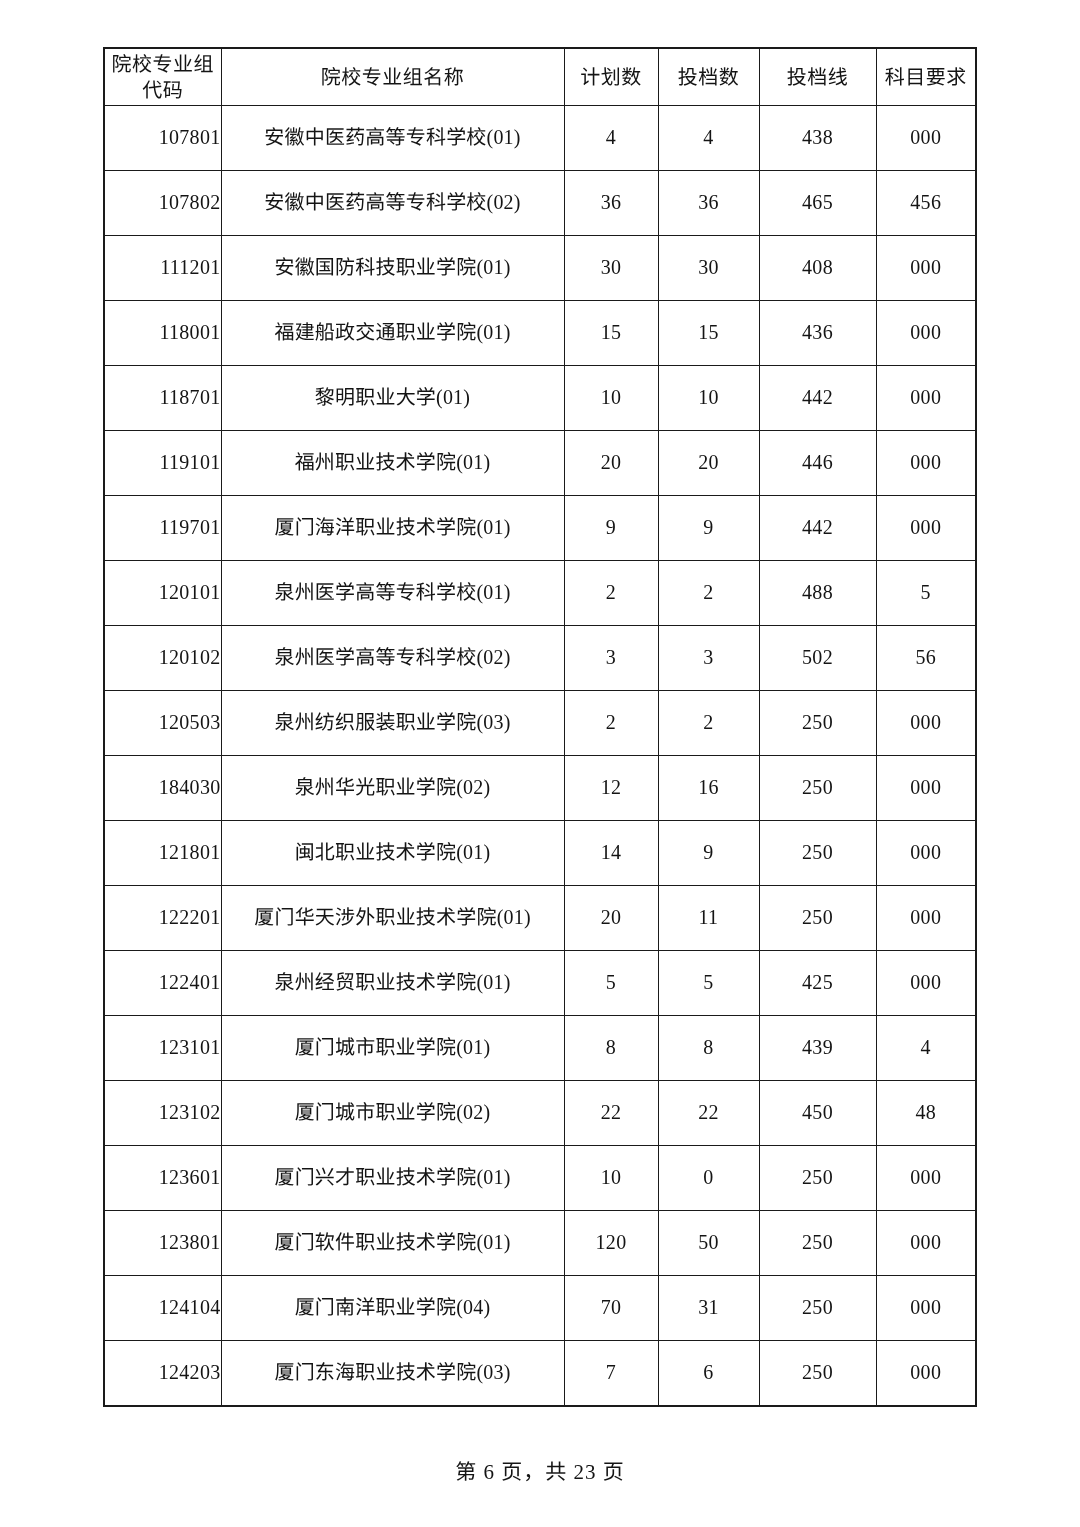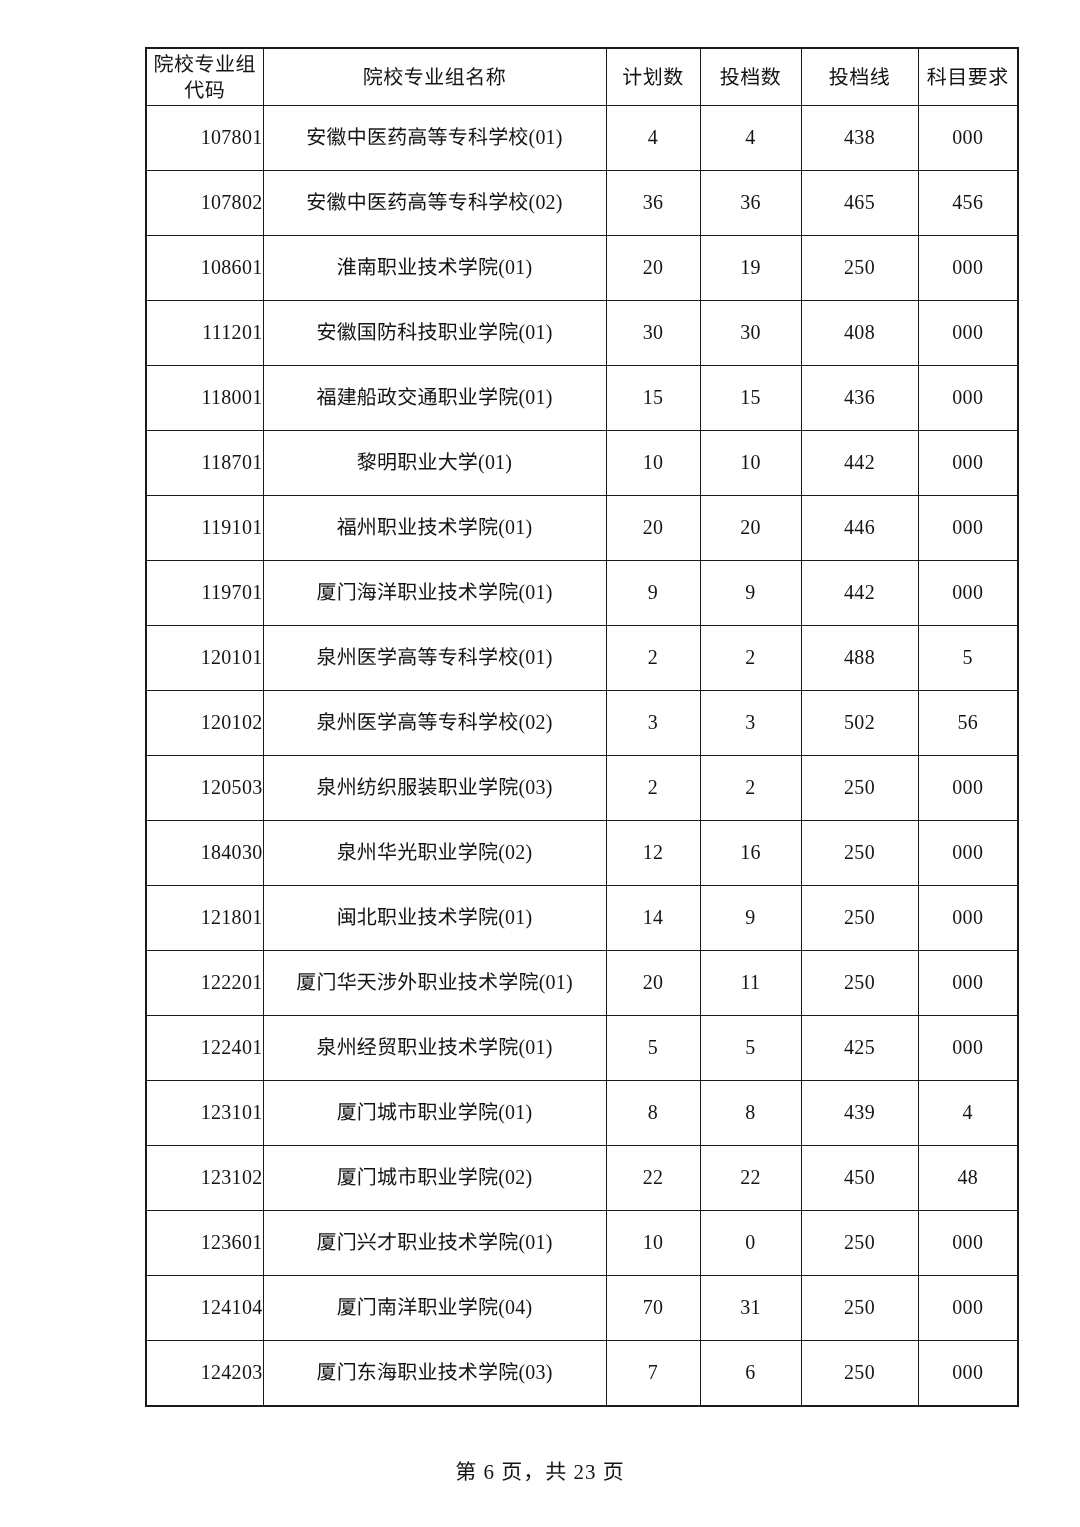--- a/index.html
+++ b/index.html
@@ -25,21 +25,20 @@
     position: absolute;
     left: 103px;
     top: 47px;
     width: 872px;
   }
   table.score-table {
     width: 872px;
     border-collapse: collapse;
     table-layout: fixed;
     border: 2px solid #1a1a1a;
-    margin-left: 42px;
   }
   table.score-table th,
   table.score-table td {
     border: 1px solid #1a1a1a;
     padding: 0;
     font-weight: normal;
     font-size: 20px;
     line-height: 1.28;
     color: #141414;
   }
@@ -144,28 +143,20 @@
           </tr>
           <tr>
             <td class="code">107802</td>
             <td class="name">安徽中医药高等专科学校(02)</td>
             <td class="num">36</td>
             <td class="num">36</td>
             <td class="num">465</td>
             <td class="num">456</td>
           </tr>
           <tr>
-            <td class="code">108601</td>
-            <td class="name">淮南职业技术学院(01)</td>
-            <td class="num">20</td>
-            <td class="num">19</td>
-            <td class="num">250</td>
-            <td class="num">000</td>
-          </tr>
-          <tr>
             <td class="code">111201</td>
             <td class="name">安徽国防科技职业学院(01)</td>
             <td class="num">30</td>
             <td class="num">30</td>
             <td class="num">408</td>
             <td class="num">000</td>
           </tr>
           <tr>
             <td class="code">118001</td>
             <td class="name">福建船政交通职业学院(01)</td>
@@ -272,20 +263,28 @@
           </tr>
           <tr>
             <td class="code">123601</td>
             <td class="name">厦门兴才职业技术学院(01)</td>
             <td class="num">10</td>
             <td class="num">0</td>
             <td class="num">250</td>
             <td class="num">000</td>
           </tr>
           <tr>
+            <td class="code">123801</td>
+            <td class="name">厦门软件职业技术学院(01)</td>
+            <td class="num">120</td>
+            <td class="num">50</td>
+            <td class="num">250</td>
+            <td class="num">000</td>
+          </tr>
+          <tr>
             <td class="code">124104</td>
             <td class="name">厦门南洋职业学院(04)</td>
             <td class="num">70</td>
             <td class="num">31</td>
             <td class="num">250</td>
             <td class="num">000</td>
           </tr>
           <tr>
             <td class="code">124203</td>
             <td class="name">厦门东海职业技术学院(03)</td>

